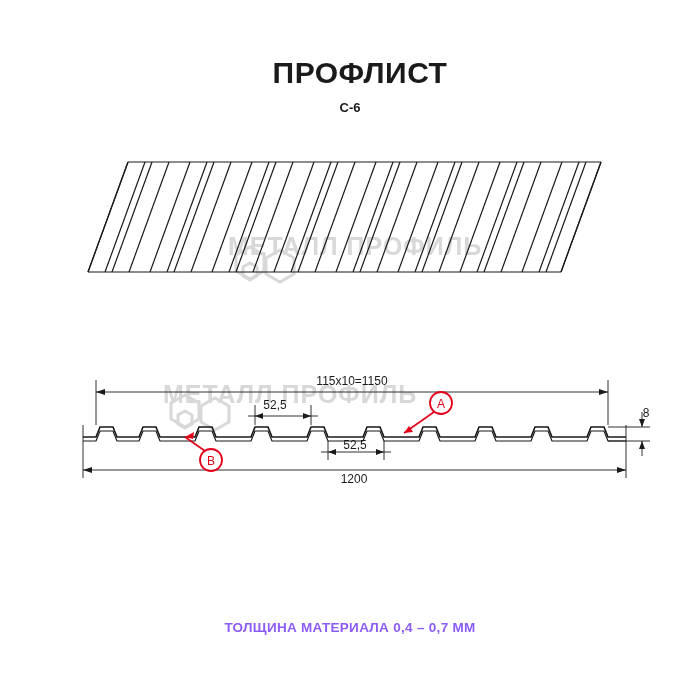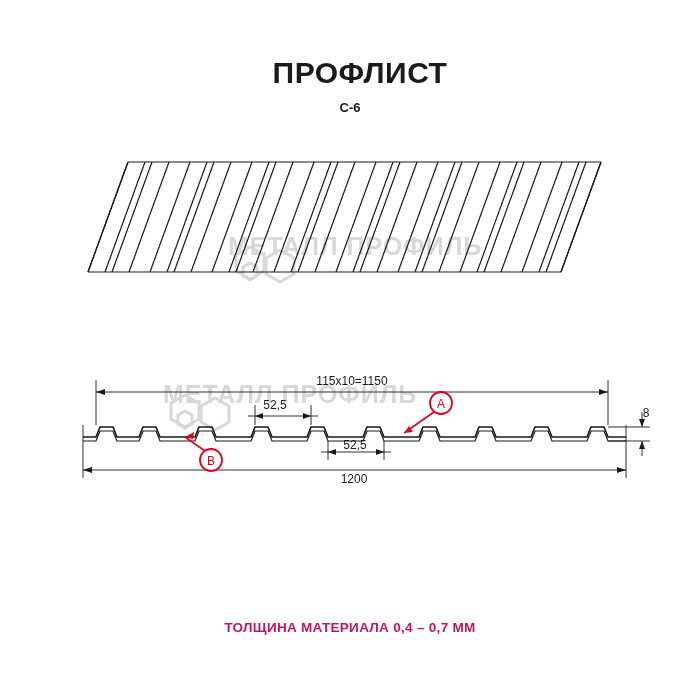--- a/index.html
+++ b/index.html
@@ -44,21 +44,21 @@
   }
   .footer-note {
     position: absolute;
     top: 620px;
     left: 0;
     width: 700px;
     text-align: center;
     font-size: 13.5px;
     font-weight: bold;
     letter-spacing: 0.3px;
-    color: #be185d;
+    color: #8b5cf6;
   }
   .drawing {
     position: absolute;
     top: 0;
     left: 0;
   }
   .wm {
     position: absolute;
     pointer-events: none;
     user-select: none;

